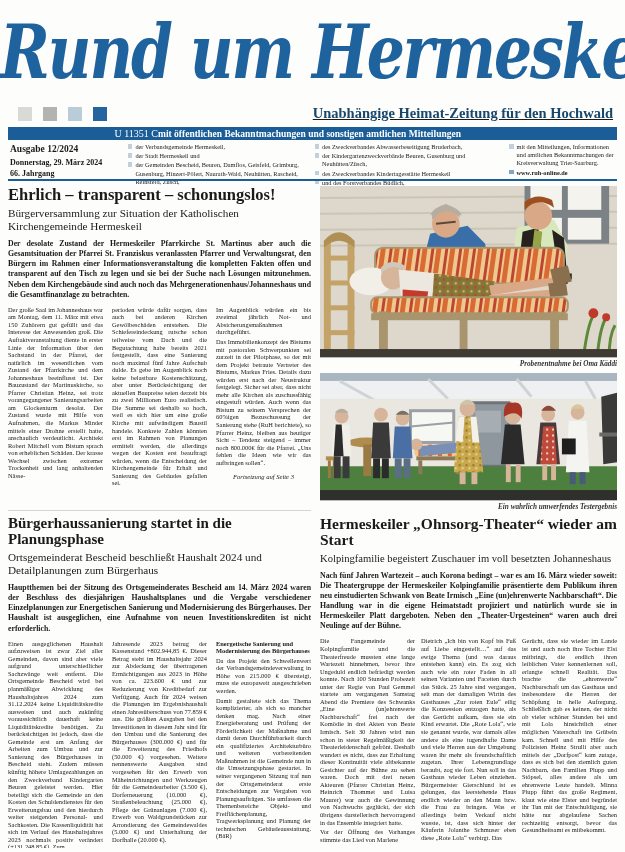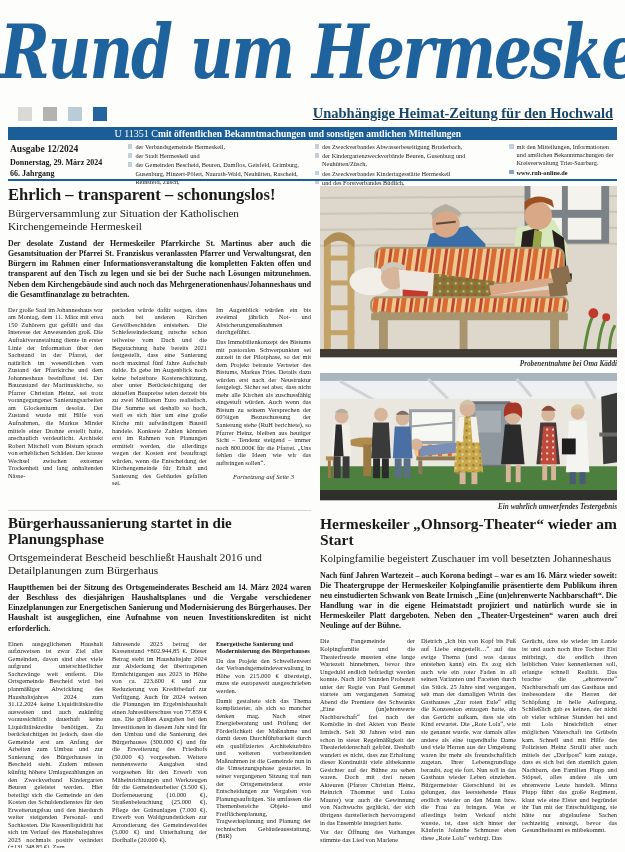--- a/index.html
+++ b/index.html
@@ -164,21 +164,21 @@
           <div class="col">
             <p>Im Augenblick würden ein bis zweimal jährlich Not- und Absicherungsmaßnahmen durchgeführt.</p>
             <p>Das Immobilienkonzept des Bistums mit pastoralen Schwerpunkten sei zurzeit in der Pilotphase, so der mit dem Projekt betraute Vertreter des Bistums, Markus Fries. Details dazu würden erst nach der Neustruktur festgelegt. Sicher sei aber, dass nicht mehr alle Kirchen als zuschussfähig eingestuft würden. Auch wenn das Bistum zu seinem Versprechen der 60%igen Bezuschussung der Sanierung stehe (RuH berichtete), so Pfarrer Heinz, bleiben aus heutiger Sicht – Tendenz steigend – immer noch 800.000€ für die Pfarrei. „Uns fehlen die Ideen wie wir das aufbringen sollen“.</p>
             <div class="continuation">Fortsetzung auf Seite 3</div>
           </div>
         </div>
       </div>
 
       <div class="a2">
         <div class="headline1" style="font-size:15px;">Bürgerhaussanierung startet in die Planungsphase</div>
-        <div class="subhead">Ortsgemeinderat Bescheid beschließt Haushalt 2016 und Detailplanungen zum Bürgerhaus</div>
+        <div class="subhead">Ortsgemeinderat Bescheid beschließt Haushalt 2024 und Detailplanungen zum Bürgerhaus</div>
         <div class="lead">Hauptthemen bei der Sitzung des Ortsgemeinderates Bescheid am 14. März 2024 waren der Beschluss des diesjährigen Haushaltsplanes und die Vergabe verschiedener Einzelplanungen zur Energetischen Sanierung und Modernisierung des Bürgerhauses. Der Haushalt ist ausgeglichen, eine Aufnahme von neuen Investitionskrediten ist nicht erforderlich.</div>
         <div class="cols a2-cols">
           <div class="col">
               <p>Einen ausgeglichenen Haushalt aufzuweisen ist zwar Ziel aller Gemeinden, davon sind aber viele aufgrund unterschiedlicher Sachzwänge weit entfernt. Die Ortsgemeinde Bescheid wird bei planmäßiger Abwicklung des Haushaltsjahres 2024 zum 31.12.2024 keine Liquiditätskredite ausweisen und auch zukünftig voraussichtlich dauerhaft keine Liquiditätskredite benötigen. Zu berücksichtigen ist jedoch, dass die Gemeinde erst am Anfang der Arbeiten zum Umbau und zur Sanierung des Bürgerhauses in Bescheid steht. Zudem müssen künftig höhere Umlagezahlungen an den Zweckverband Kindergarten Beuren geleistet werden. Hier beteiligt sich die Gemeinde an den Kosten des Schuldendienstes für den Erweiterungsbau und den hierdurch weiter steigenden Personal- und Sachkosten. Die Kassenliquidität hat sich im Verlauf des Haushaltsjahres 2023 nochmals positiv verändert (+131.248,85 €). Zum</p>
             </div>
           <div class="col">
               <p>Jahresende 2023 betrug der Kassenstand +802.944,85 €. Dieser Betrag steht im Haushaltsjahr 2024 zur Abdeckung der übertragenen Ermächtigungen aus 2023 in Höhe von ca. 223.600 € und zur Reduzierung von Kreditbedarf zur Verfügung. Auch für 2024 weisen die Planungen im Ergebnishaushalt einen Jahresüberschuss von 77.859 € aus. Die größten Ausgaben bei den Investitionen in diesem Jahr sind für den Umbau und die Sanierung des Bürgerhauses (300.000 €) und für die Erweiterung des Friedhofs (50.000 €) vorgesehen. Weitere nennenswerte Ausgaben sind vorgesehen für den Erwerb von Mäheinrichtungen und Werkzeugen für die Gemeindearbeiter (3.500 €), Dorferneuerung (10.000 €), Straßenbeleuchtung (25.000 €), Pflege der Grünanlagen (7.000 €), Erwerb von Waldgrundstücken zur Arrondierung des Gemeindewaldes (5.000 €) und Unterhaltung der Dorfhalle (20.000 €).</p>
             </div>
           <div class="col">
             <p class="inline-head">Energetische Sanierung und Modernisierung des Bürgerhauses</p>

